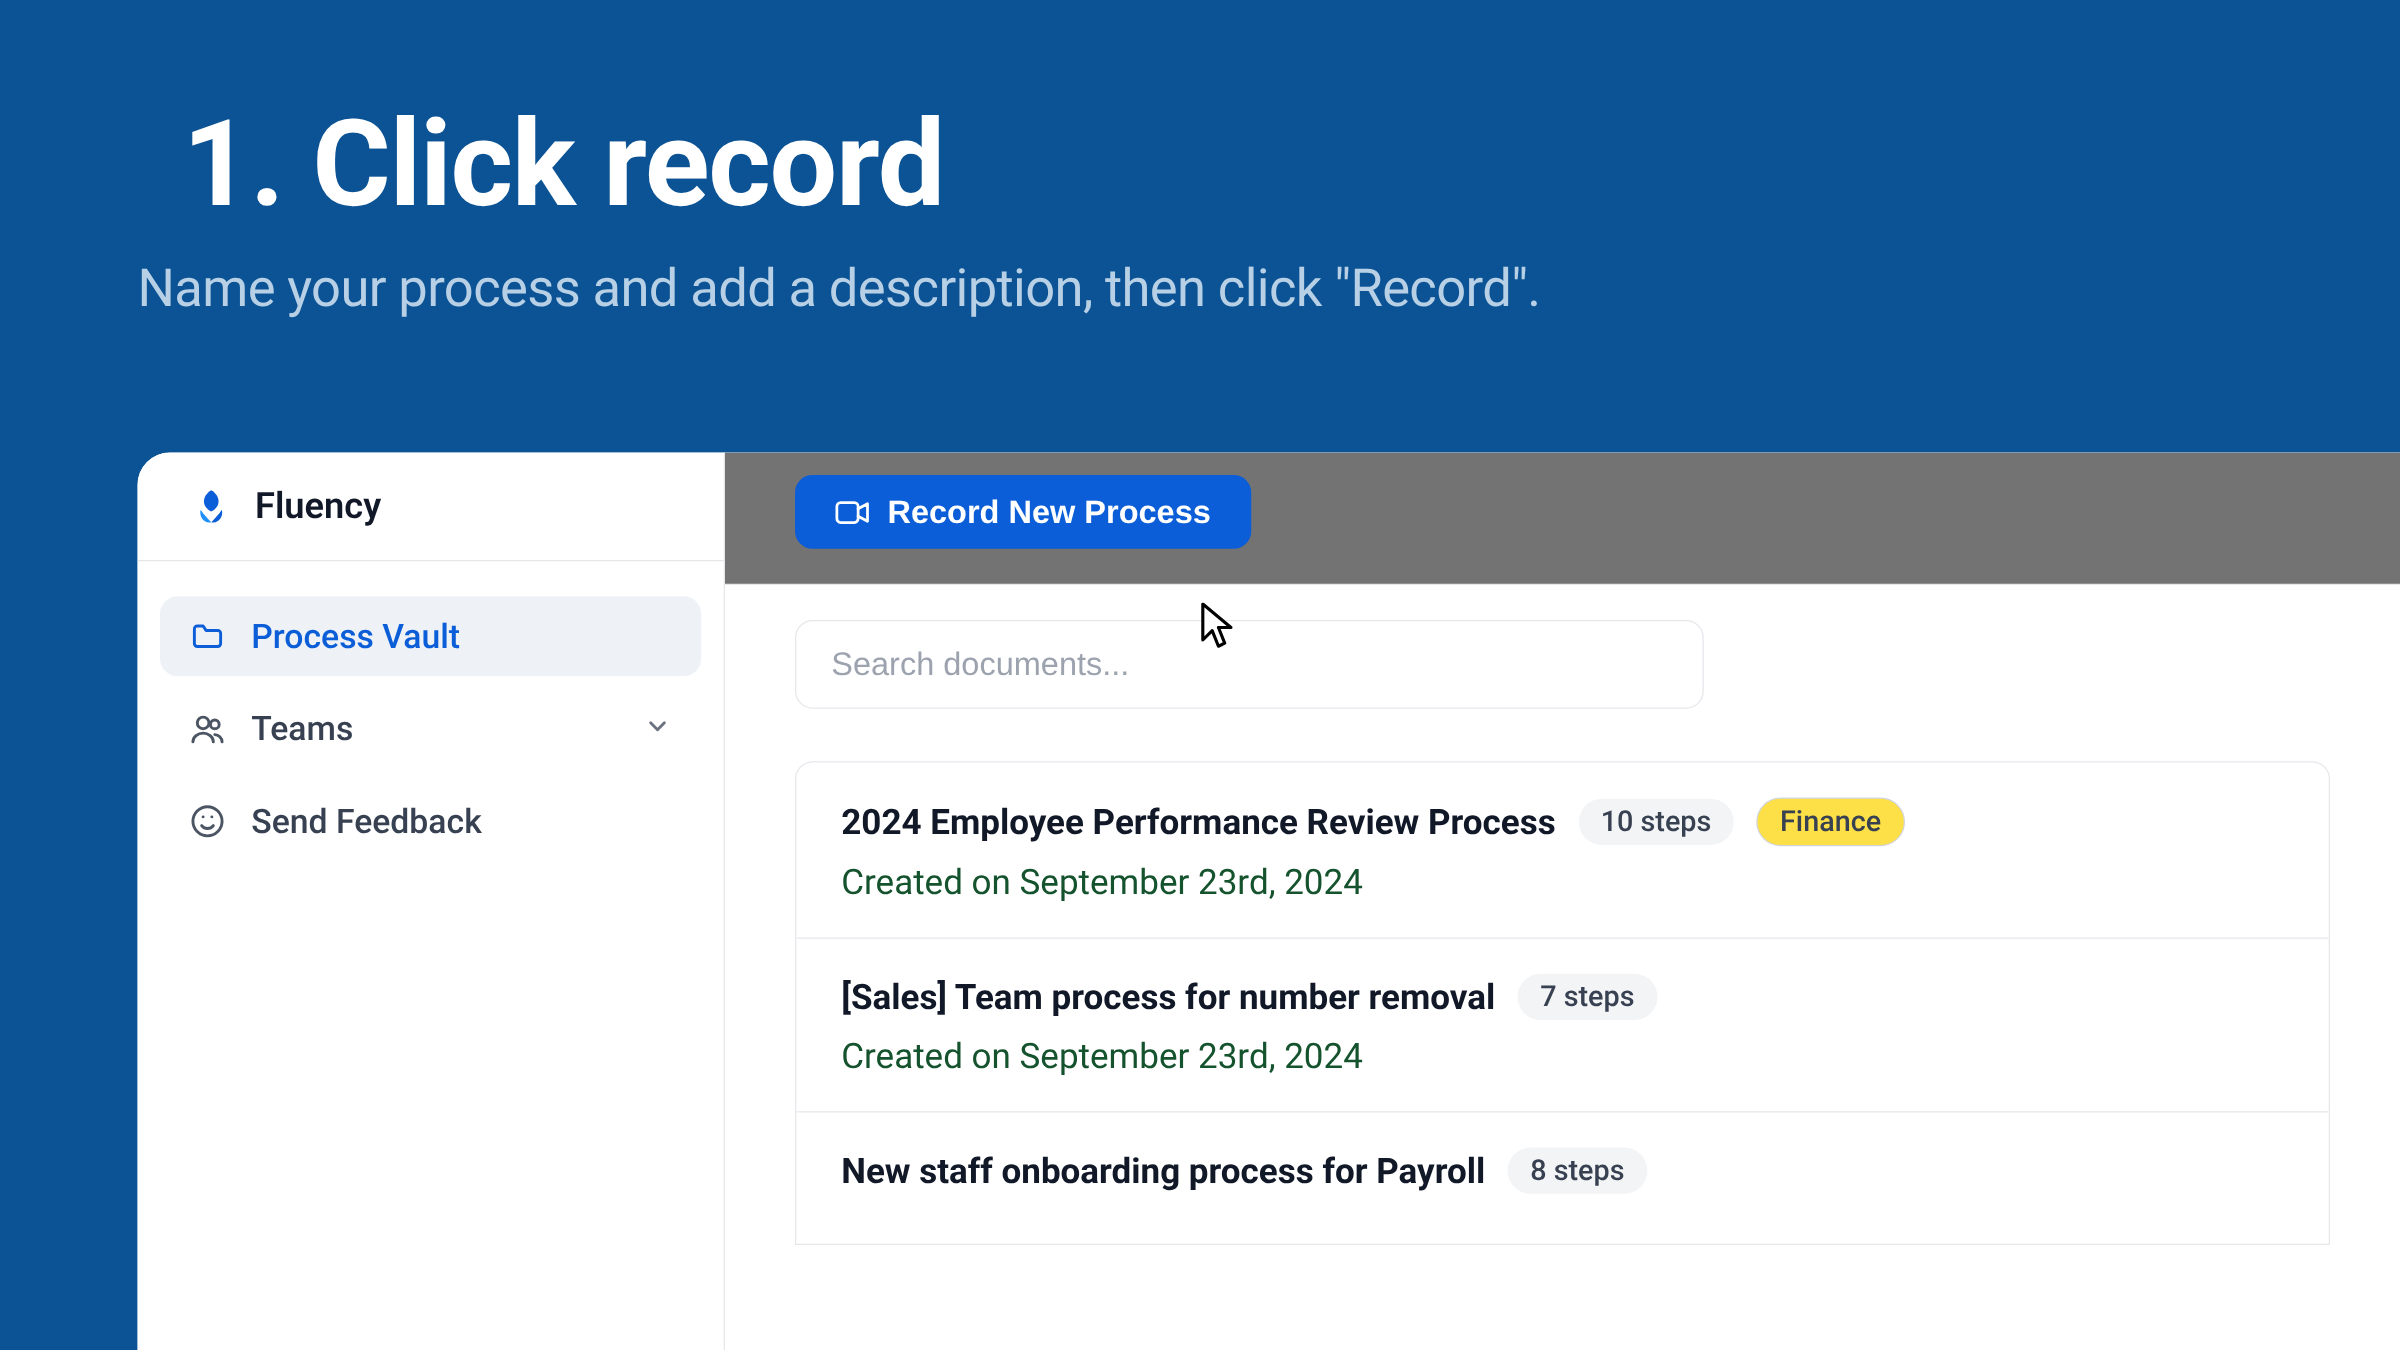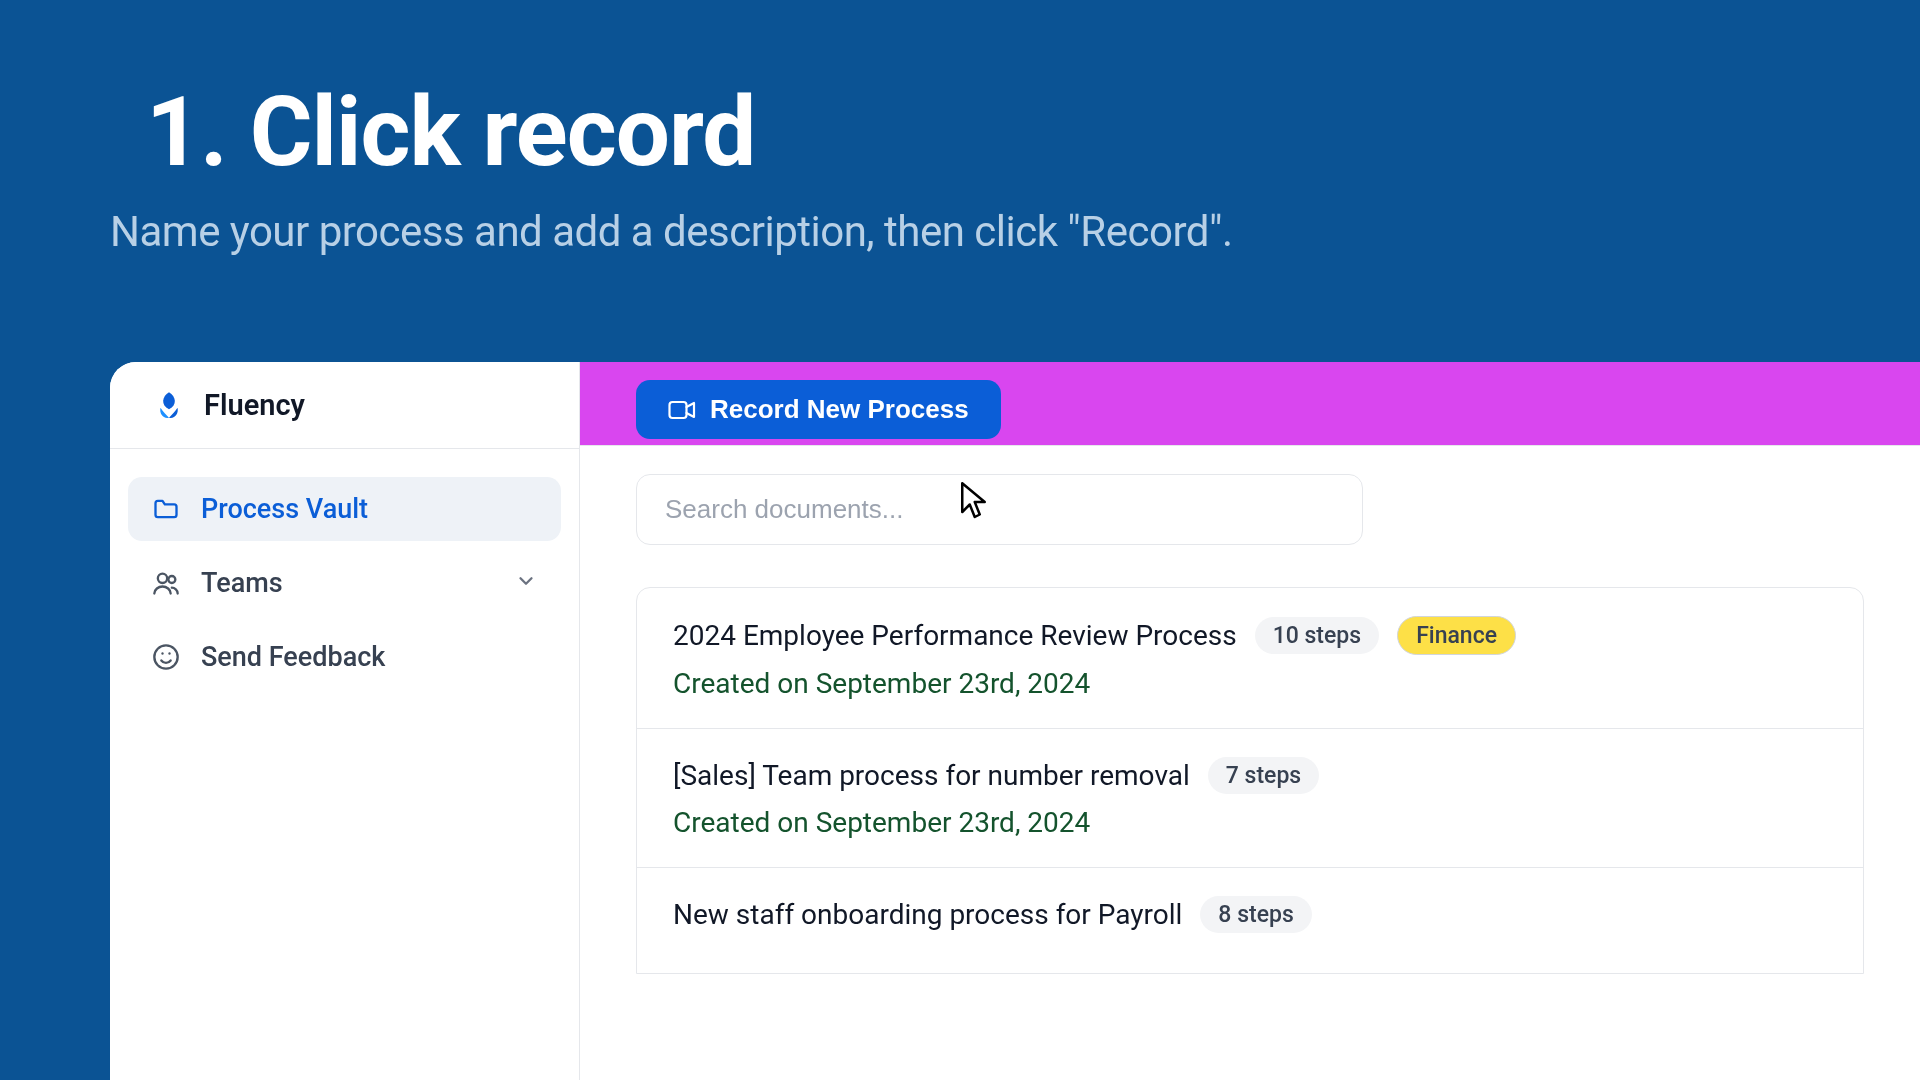--- a/index.html
+++ b/index.html
@@ -109,23 +109,23 @@
     }
     .nav-chevron {
       color: #6b7280;
     }
     .main {
       flex: 1;
       display: flex;
       flex-direction: column;
     }
     .toolbar {
-      padding: 18px 56px 6px 56px;
+      padding: 18px 56px 28px 56px;
       border-bottom: 1px solid #e5e7eb;
-      background: #d946ef;
+      background: #737373;
     }
     .record-btn {
       display: inline-flex;
       align-items: center;
       gap: 14px;
       background: #0b5ed7;
       color: #fff;
       border: none;
       padding: 14px 32px;
       border-radius: 14px;
@@ -169,21 +169,21 @@
     }
     .doc-row1 {
       display: flex;
       align-items: center;
       gap: 18px;
       margin-bottom: 12px;
       flex-wrap: wrap;
     }
     .doc-title {
       font-size: 28px;
-      font-weight: 400;
+      font-weight: 700;
       color: #111827;
     }
     .badge {
       display: inline-block;
       padding: 5px 18px;
       border-radius: 999px;
       font-size: 23px;
       font-weight: 500;
     }
     .badge-steps {

